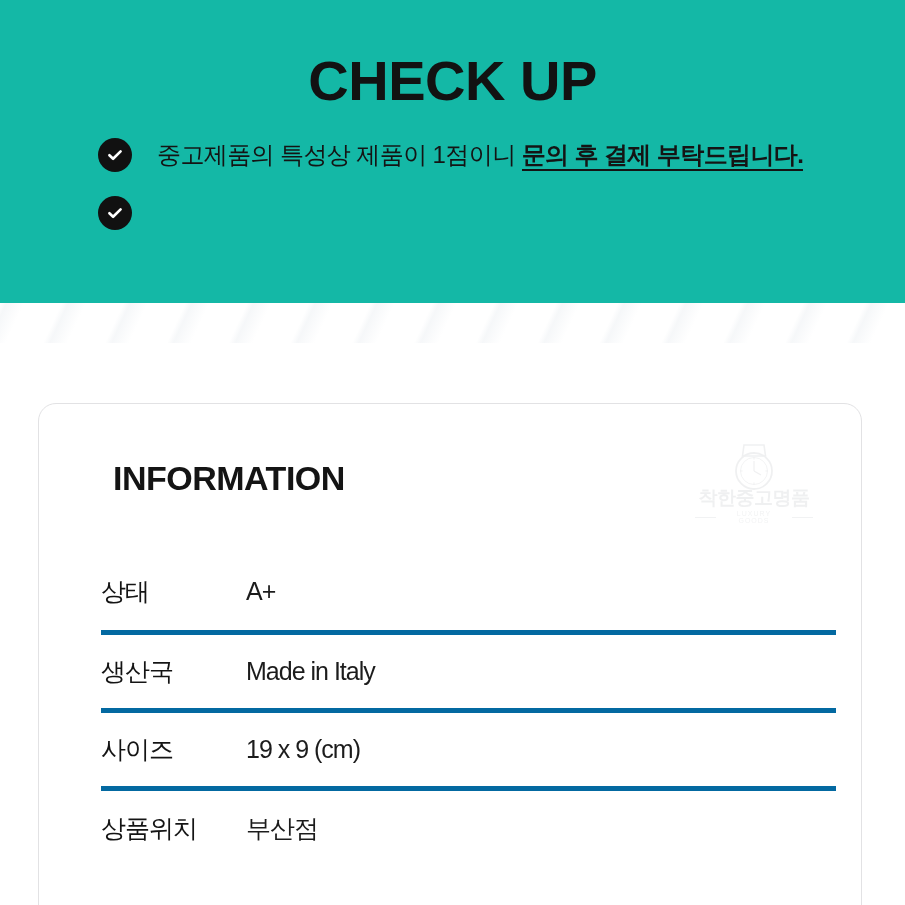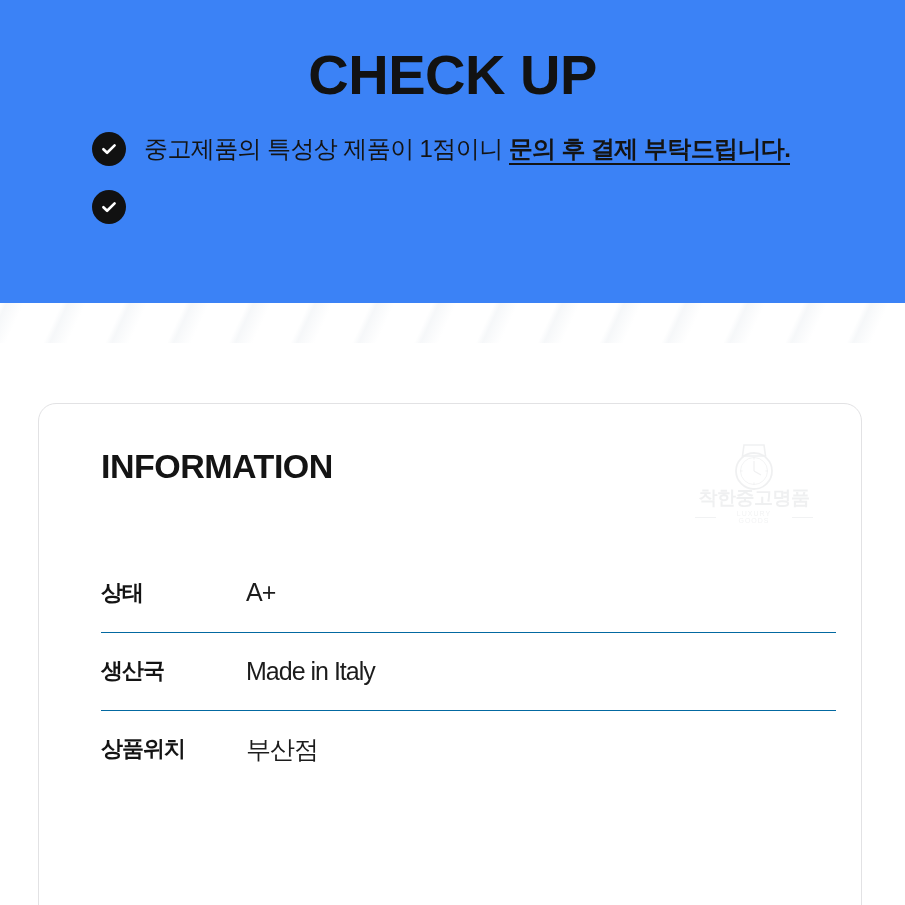--- a/index.html
+++ b/index.html
@@ -11,25 +11,25 @@
     height: 905px;
     background: #ffffff;
     font-family: "Liberation Sans", "DejaVu Sans", sans-serif;
     color: #141414;
     overflow: hidden;
     position: relative;
   }
 
   
   .checkup-section {
-    background: #3b82f6;
+    background: #14b8a6;
     height: 303px;
     width: 905px;
     box-sizing: border-box;
-    padding: 12px;
+    padding: 18px;
     position: relative;
   }
   .checkup-title {
     text-align: center;
     font-size: 56px;
     font-weight: 700;
     letter-spacing: -0.5px;
     color: #121212;
     padding-top: 28px;
     margin: 0;
@@ -37,20 +37,21 @@
   }
   .check-list {
     margin: 22px 0 0 0;
     padding: 0 0 0 80px;
     list-style: none;
   }
   .check-row {
     display: flex;
     align-items: center;
     margin-bottom: 24px;
+    gap: 7px;
   }
   .check-icon {
     flex: 0 0 auto;
     width: 34px;
     height: 34px;
     border-radius: 50%;
     background: #111111;
     display: flex;
     align-items: center;
     justify-content: center;
@@ -110,21 +111,21 @@
     display: flex;
     align-items: flex-start;
     justify-content: space-between;
     margin-bottom: 30px;
   }
   .info-title {
     font-size: 34px;
     font-weight: 700;
     letter-spacing: -0.5px;
     color: #141414;
-    margin: 0;
+    margin: 12px;
     line-height: 1.1;
   }
   .watermark {
     width: 118px;
     text-align: center;
     opacity: 0.13;
     margin-top: -6px;
     margin-right: 12px;
     user-select: none;
   }
@@ -154,29 +155,29 @@
     background: #9aa0a6;
   }
 
   
   .spec-table {
     width: 735px;
     border-collapse: collapse;
     margin-left: 0;
   }
   .spec-table tr { height: 78px; }
-  .spec-table tr + tr td { border-top: 1px solid #0369a1; }
+  .spec-table tr + tr td { border-top: 5px solid #0369a1; }
   .spec-table td {
     vertical-align: middle;
     padding: 0;
   }
   .spec-label {
     width: 145px;
-    font-size: 22px;
-    font-weight: 700;
+    font-size: 25px;
+    font-weight: 400;
     letter-spacing: -1px;
     color: #141414;
     white-space: nowrap;
   }
   .spec-value {
     font-size: 25px;
     font-weight: 400;
     letter-spacing: -1px;
     color: #1c1c1c;
     white-space: nowrap;
@@ -242,19 +243,23 @@
     <tbody>
       <tr>
         <td class="spec-label">상태</td>
         <td class="spec-value">A+</td>
       </tr>
       <tr>
         <td class="spec-label">생산국</td>
         <td class="spec-value">Made in Italy</td>
       </tr>
       <tr>
+        <td class="spec-label">사이즈</td>
+        <td class="spec-value">19 x 9 (cm)</td>
+      </tr>
+      <tr>
         <td class="spec-label">상품위치</td>
         <td class="spec-value">부산점</td>
       </tr>
     </tbody>
   </table>
 
 </section>
 
 </body></html>

